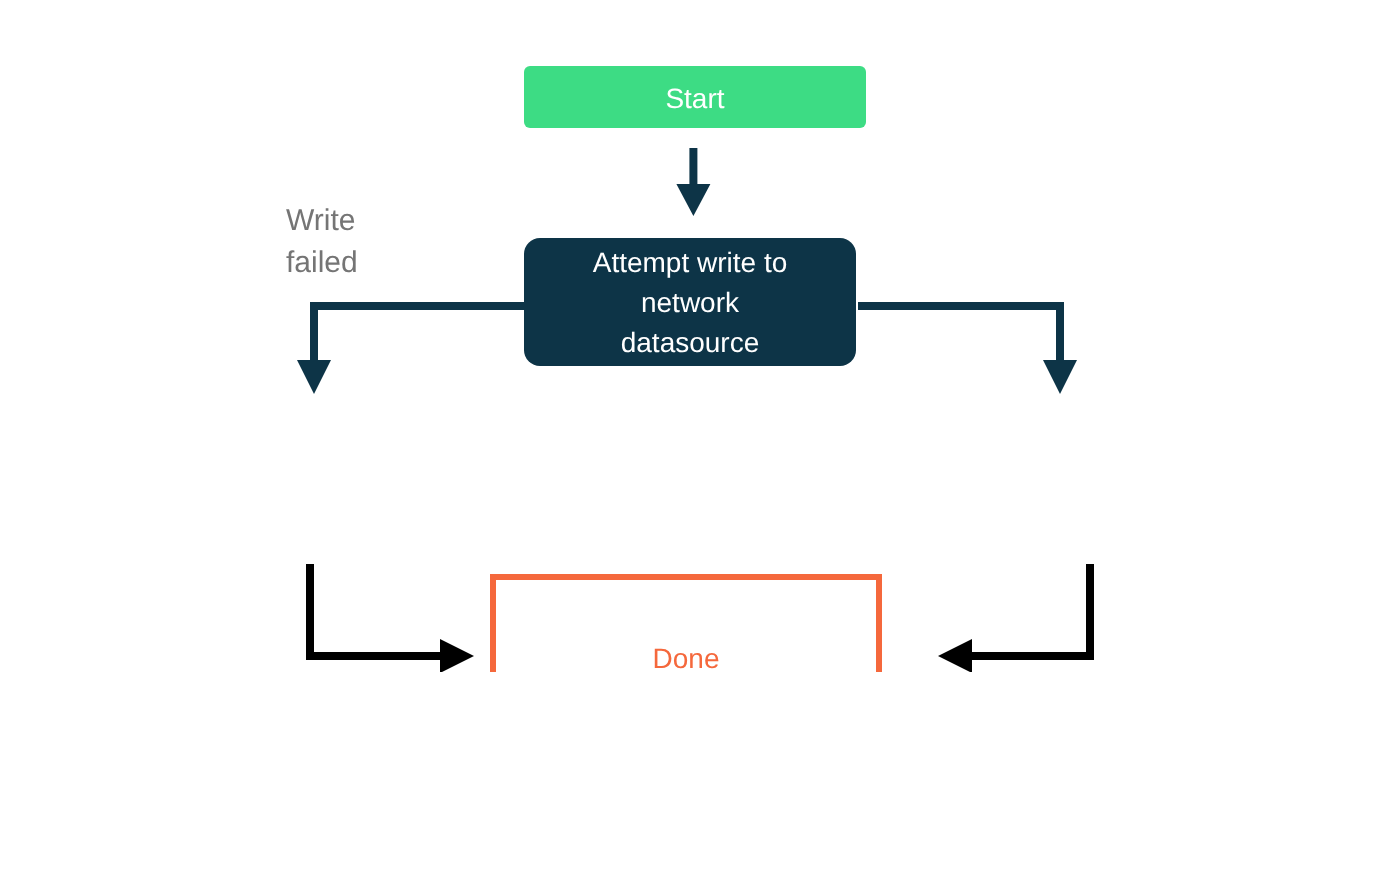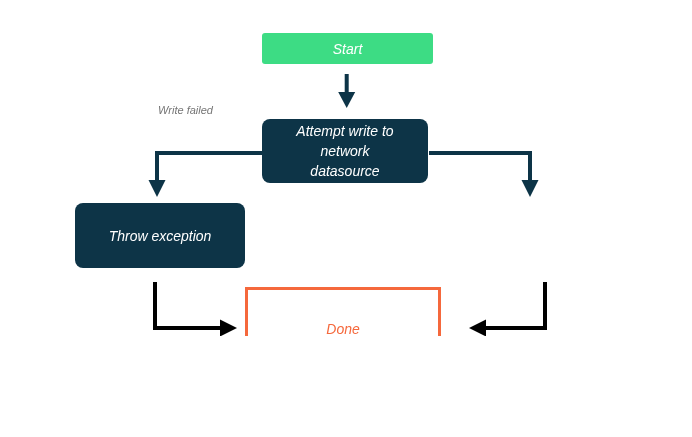--- a/index.html
+++ b/index.html
@@ -15,21 +15,20 @@
   }
   * { margin: 0; padding: 0; box-sizing: border-box; }
   html, body { background: var(--background); }
   .canvas {
     position: relative;
     width: 692px;
     height: 336px;
     background: var(--background);
     font-family: "Liberation Sans", sans-serif;
     overflow: hidden;
-    font-style: italic;
   }
   .edges {
     position: absolute;
     left: 0; top: 0;
     width: 692px; height: 437px;
     pointer-events: none;
   }
   .edge-line {
     fill: none;
     stroke-width: 4;
@@ -75,23 +74,23 @@
     left: 245px; top: 287px;
     width: 196px; height: 84px;
     background: var(--background);
     border: 3px solid var(--done-border);
     color: var(--done-text);
     border-radius: 0;
   }
   .edge-label {
     position: absolute;
     color: var(--label-gray);
-    font-size: 11px;
+    font-size: 15px;
     line-height: 21px;
-    text-align: right;
+    text-align: left;
   }
   .edge-label.failed {
     left: 143px; top: 100px;
     width: 70px;
   }
   .edge-label.succeeded {
     left: 463px; top: 100px;
     width: 84px;
   }
 </style>
@@ -120,21 +119,20 @@
     <g>
       <path class="edge-line black" d="M545 282 L545 328 L485 328"></path>
       <polygon class="edge-head black" points="486,319.5 486,336.5 469,328"></polygon>
     </g>
   </svg>
 
   <div class="node start">Start</div>
 
   <div class="node process attempt">Attempt write to network datasource</div>
 
-  <div class="node process throw">Throw exception</div>
 
 
   <div class="node done">Done</div>
 
   <div class="edge-label failed">Write failed</div>
 
 
 </div>
 
 </body></html>

